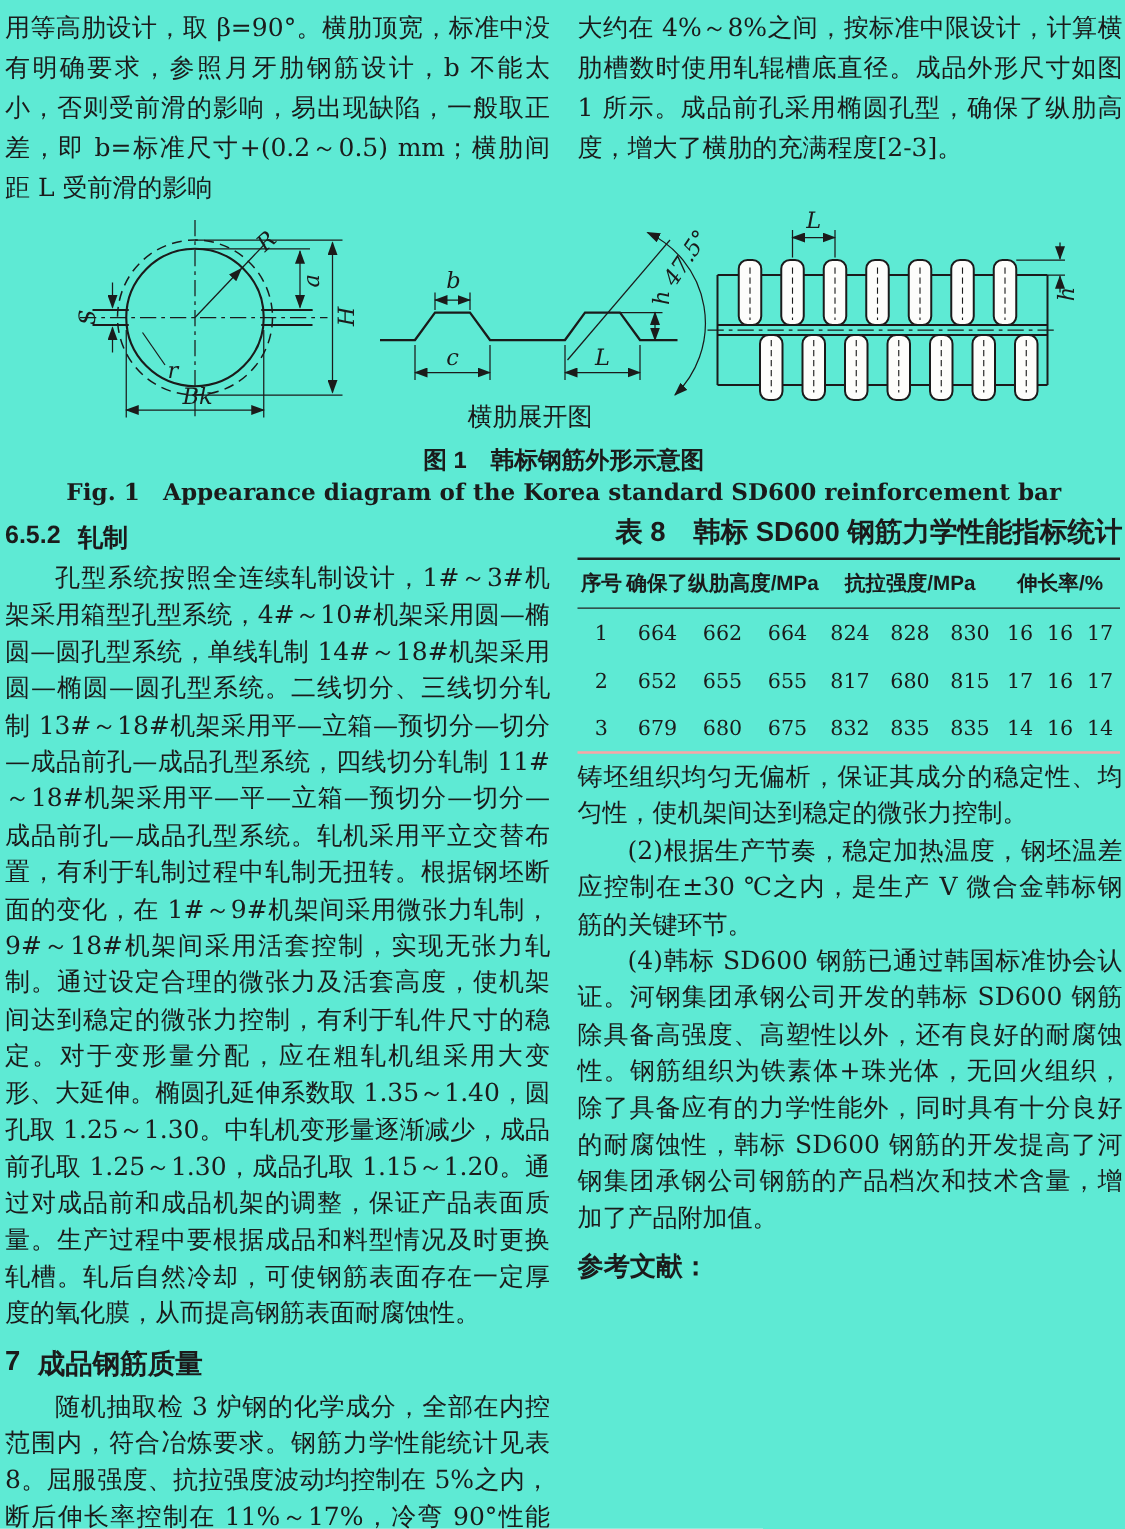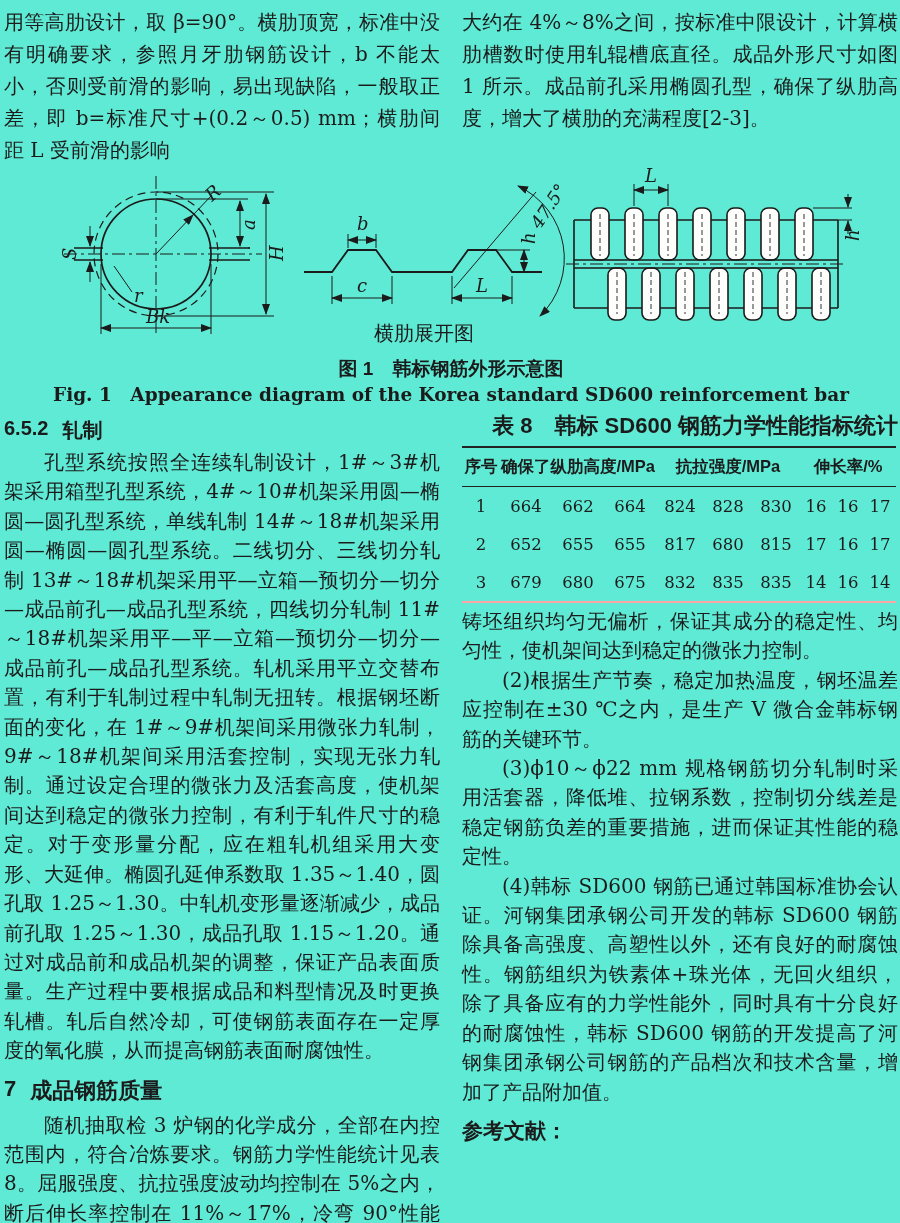--- a/index.html
+++ b/index.html
@@ -228,20 +228,19 @@
             <td>14</td>
             <td>16</td>
             <td>14</td>
           </tr>
         </tbody>
       </table>
 
       <div class="spacer-s"></div>
       <p class="body-txt2">铸坯组织均匀无偏析，保证其成分的稳定性、均匀性，使机架间达到稳定的微张力控制。</p>
       <p class="body-txt2 ind">(2)根据生产节奏，稳定加热温度，钢坯温差应控制在±30 ℃之内，是生产 V 微合金韩标钢筋的关键环节。</p>
-      <p class="body-txt2 ind">(3)ϕ10～ϕ22 mm 规格钢筋切分轧制时采用活套器，降低堆、拉钢系数，控制切分线差是稳定钢筋负差的重要措施，进而保证其性能的稳定性。</p>
       <p class="body-txt2 ind">(4)韩标 SD600 钢筋已通过韩国标准协会认证。河钢集团承钢公司开发的韩标 SD600 钢筋除具备高强度、高塑性以外，还有良好的耐腐蚀性。钢筋组织为铁素体+珠光体，无回火组织，除了具备应有的力学性能外，同时具有十分良好的耐腐蚀性，韩标 SD600 钢筋的开发提高了河钢集团承钢公司钢筋的产品档次和技术含量，增加了产品附加值。</p>
 
       <div class="refs-head">参考文献：</div>
 
     </div>
   </div>
 </div>
 
 </body></html>

